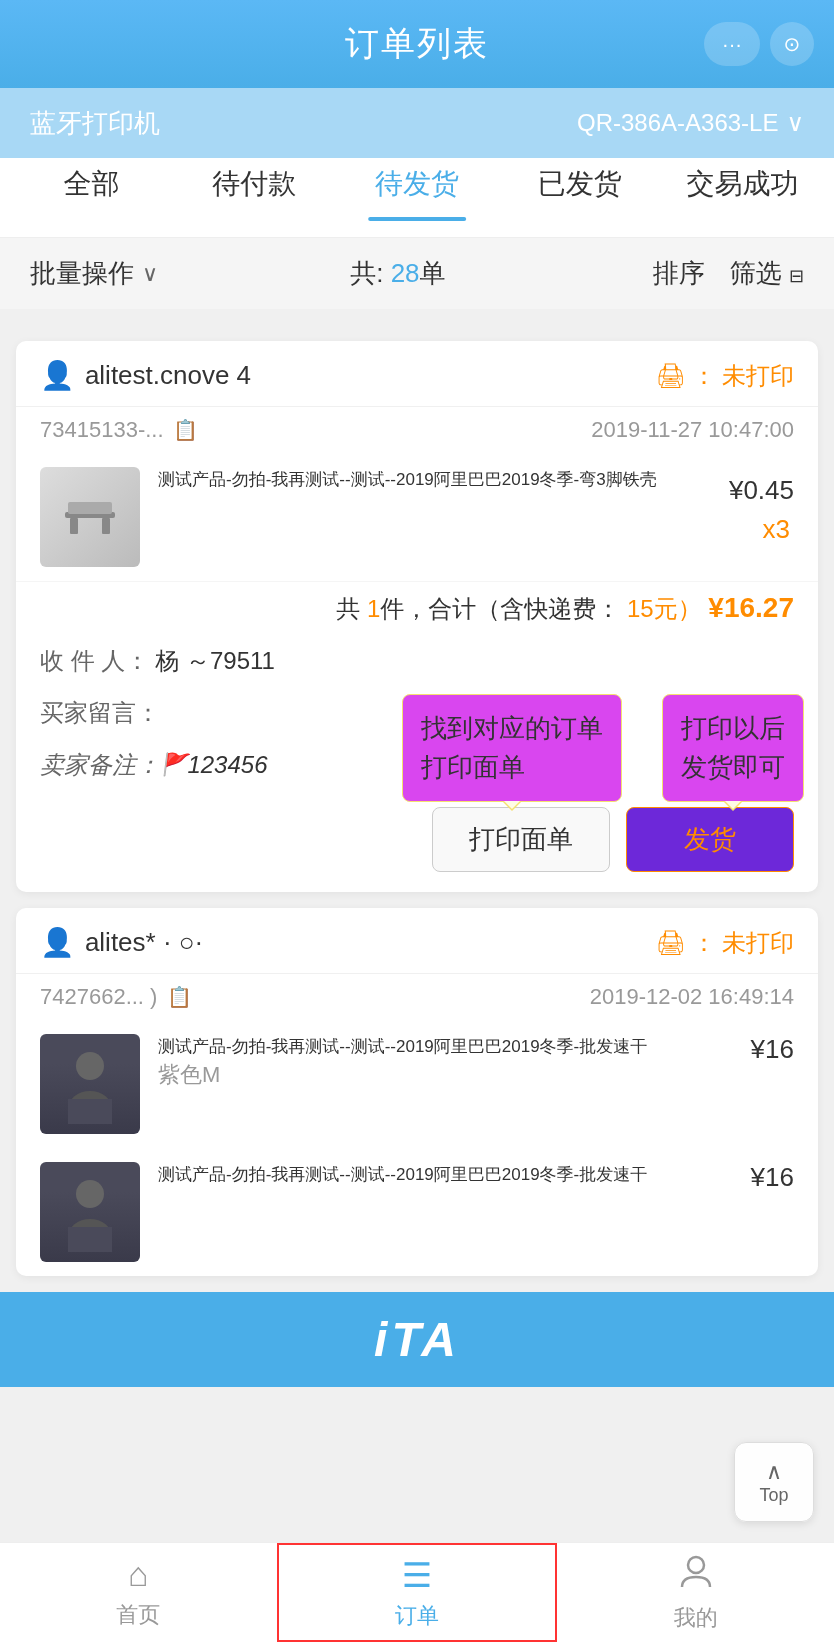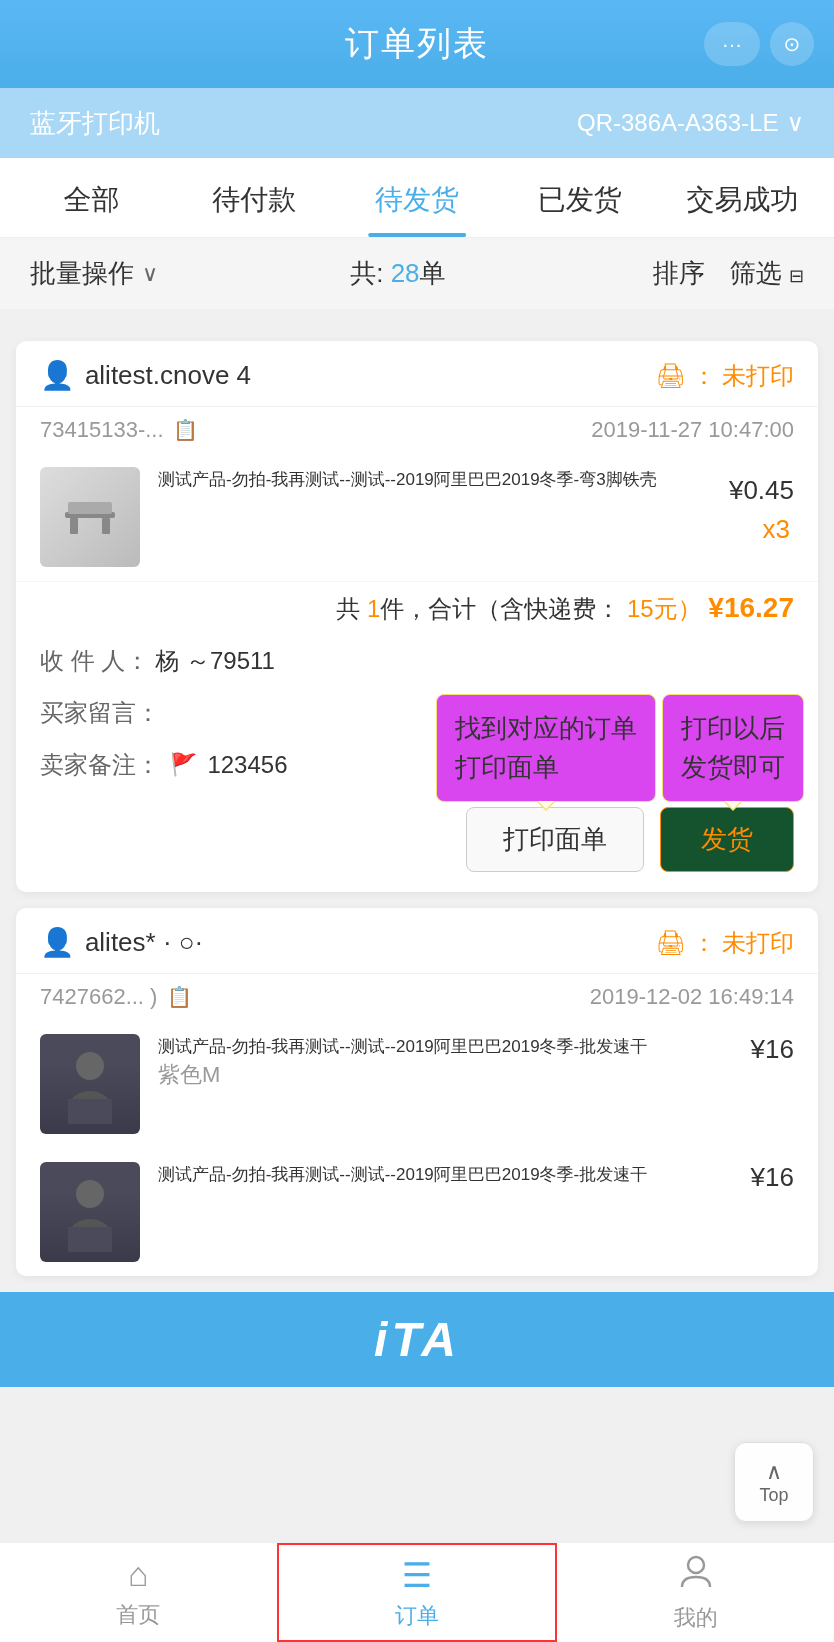--- a/index.html
+++ b/index.html
@@ -77,21 +77,21 @@
       display: flex;
       align-items: center;
       gap: 8px;
     }
 
     
     .tabs-bar {
       background: #fff;
       display: flex;
       border-bottom: 1px solid #eee;
-      padding: 0 10px;
+      padding: 16px 10px;
       height: 80px;
       align-items: flex-end;
     }
     .tab-item {
       flex: 1;
       text-align: center;
       font-size: 28px;
       color: #333;
       padding-bottom: 18px;
       position: relative;
@@ -276,23 +276,23 @@
     .copy-icon {
       color: #999;
       font-size: 22px;
       margin-left: 8px;
     }
 
     .seller-remark-row {
       padding: 10px 24px;
       display: flex;
       align-items: center;
-      gap: 10px;
       font-size: 24px;
       color: #333;
+      font-style: italic;
     }
     .flag-icon {
       color: #FF3333;
       font-size: 22px;
     }
 
     .tracking-row {
       padding: 10px 24px;
       font-size: 24px;
       color: #666;
@@ -313,23 +313,23 @@
       border: 1px solid #ccc;
       background: #f9f9f9;
       border-radius: 8px;
       padding: 14px 36px;
       font-size: 26px;
       color: #333;
       cursor: pointer;
     }
     .btn-ship {
       border: 1px solid #FF8C00;
-      background: #14532d;
+      background: #6d28d9;
       border-radius: 8px;
-      padding: 14px 40px;
+      padding: 14px 57px;
       font-size: 26px;
       color: #FF8C00;
       cursor: pointer;
     }
 
     
     .tooltip-container {
       position: relative;
     }
     .tooltip-yellow {

